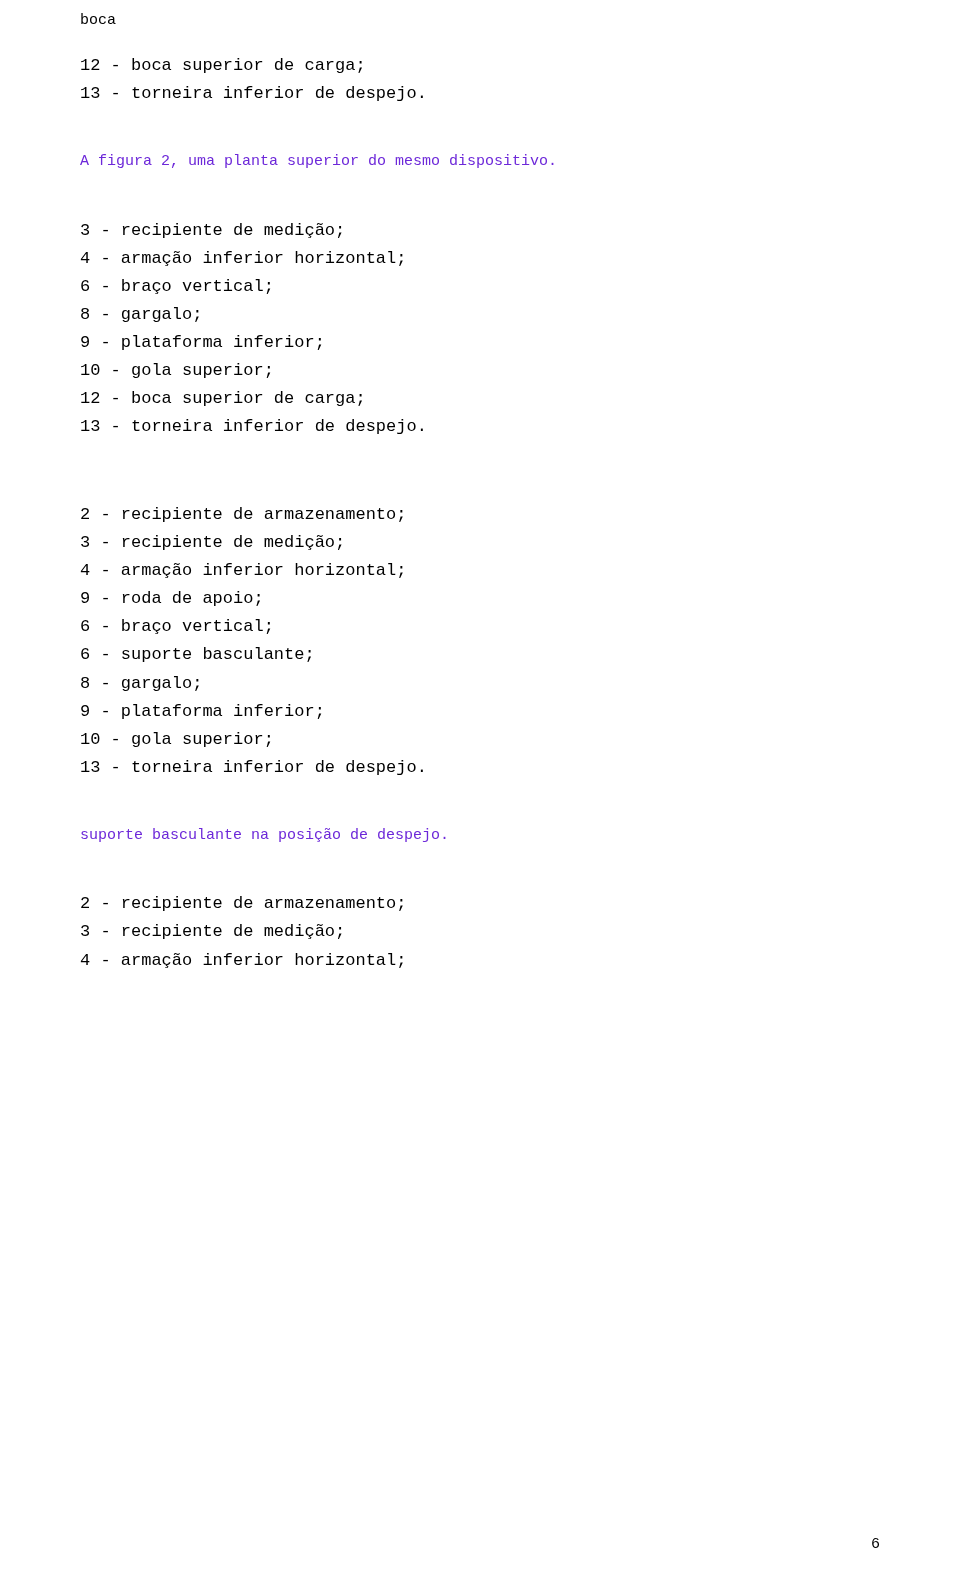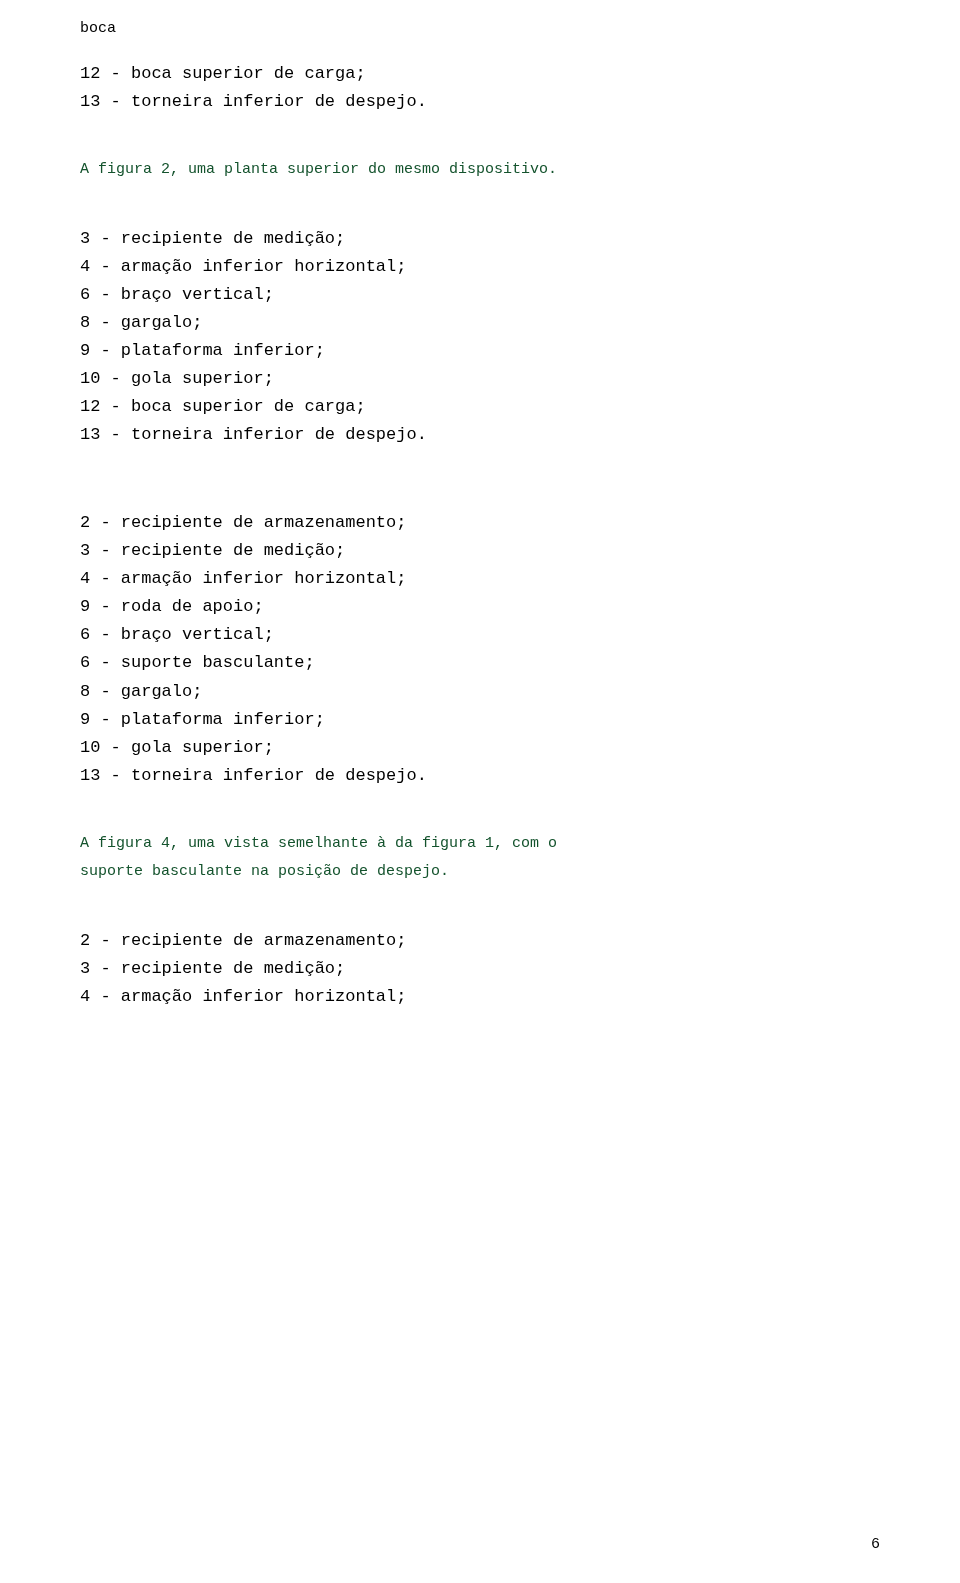--- a/index.html
+++ b/index.html
@@ -13,21 +13,21 @@
       font-size: 15px;
       color: #000000;
       width: 960px;
       min-height: 1583px;
       padding: 0;
     }
     .page-container {
       width: 960px;
       min-height: 1583px;
       background: #ffffff;
-      padding: 20px 80px 60px 80px;
+      padding: 12px 80px 60px 80px;
       position: relative;
     }
     .header-bar {
       position: relative;
       width: 100%;
       height: 30px;
       margin-bottom: 10px;
     }
     .header-word {
       position: absolute;
@@ -44,21 +44,21 @@
     .content-line {
       font-family: 'Courier New', Courier, monospace;
       font-size: 17px;
       color: #000;
       line-height: 1.65;
       display: block;
     }
     .section-title {
       font-family: 'Courier New', Courier, monospace;
       font-size: 15px;
-      color: #14532d;
+      color: #6d28d9;
       line-height: 1.65;
       display: block;
       margin-bottom: 4px;
     }
     .spacer {
       height: 18px;
     }
     .page-number {
       position: absolute;
       bottom: 30px;
@@ -115,21 +115,20 @@
     <span class="content-line">6 - suporte basculante;</span>
     <span class="content-line">8 - gargalo;</span>
     <span class="content-line">9 - plataforma inferior;</span>
     <span class="content-line">10 - gola superior;</span>
     <span class="content-line">13 - torneira inferior de despejo.</span>
   </div>
 
   <div class="spacer"></div>
 
   <div class="content-block">
-    <span class="section-title">A figura 4, uma vista semelhante à da figura 1, com o</span>
     <span class="section-title">suporte basculante na posição de despejo.</span>
   </div>
 
   <div class="spacer"></div>
 
   <div class="content-block">
     <span class="content-line">2 - recipiente de armazenamento;</span>
     <span class="content-line">3 - recipiente de medição;</span>
     <span class="content-line">4 - armação inferior horizontal;</span>
   </div>

